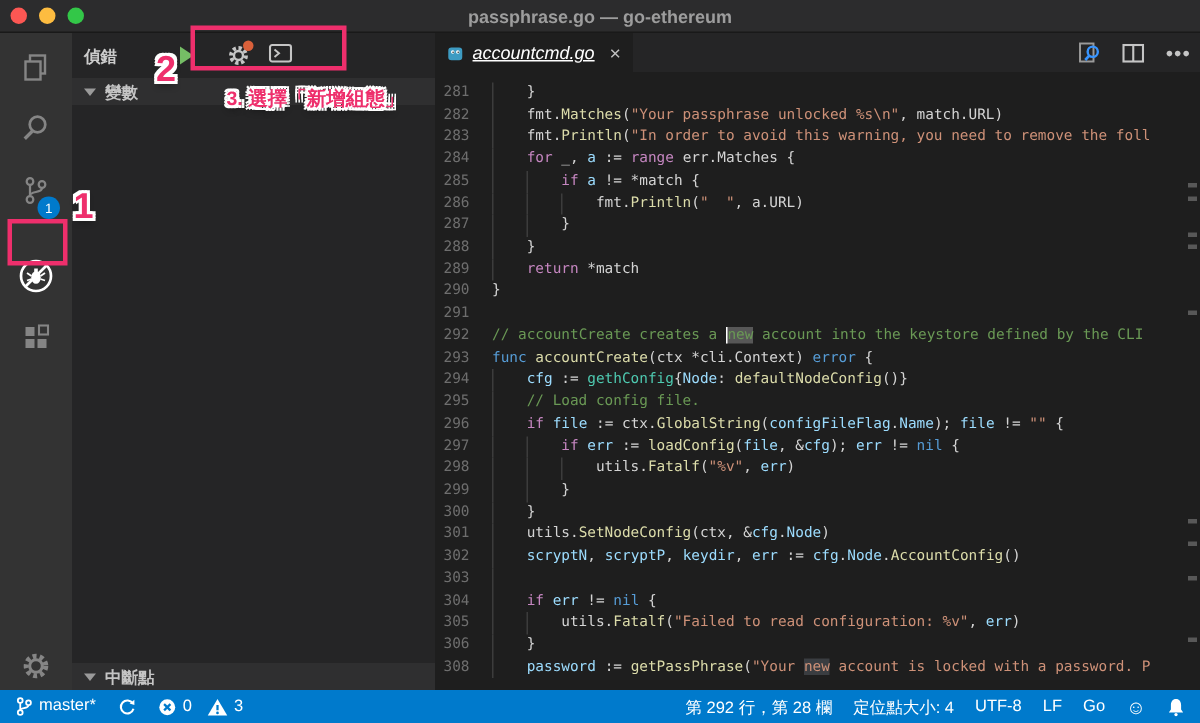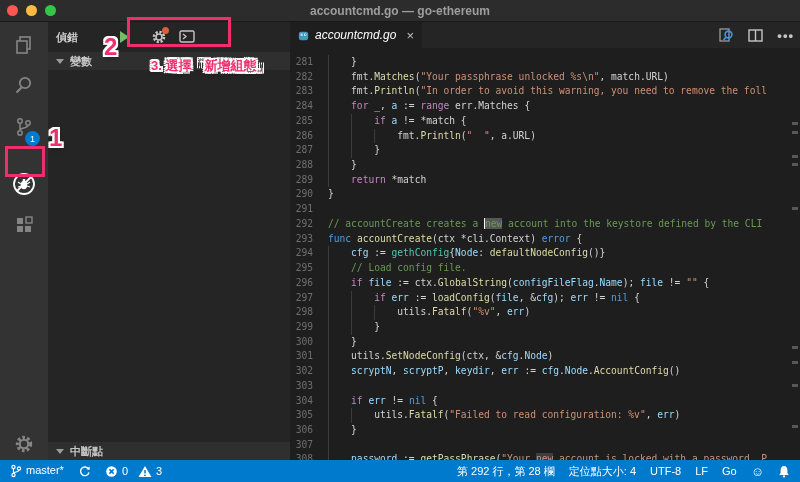--- a/index.html
+++ b/index.html
@@ -54,21 +54,21 @@
     border-right:4px solid transparent; border-top:5px solid #9a9a9a; }
   .sect-body { background:#252526; flex:none; }
   .body-vars { height:102px; } .body-watch { height:100px; } .body-stack { flex:1; }
 
   
   .editor { position:absolute; left:290px; top:22px; width:510px; height:438px;
     background:#1e1e1e; }
   .tabbar { position:absolute; left:0; top:0; width:510px; height:26px; background:#252526; }
   .tab { position:absolute; left:0; top:0; height:26px; width:132px; background:#1e1e1e;
     display:flex; align-items:center; padding:0 8px; gap:6px; cursor:pointer; }
-  .tab-label { color:#ffffff; font-size:12px; font-style:italic; }
+  .tab-label { color:#ffffff; font-size:12px; font-style:italic;text-decoration:underline; }
   .tab-close { color:#c0c0c0; font-size:13px; margin-left:4px; cursor:pointer; line-height:1; }
   .edactions { position:absolute; right:6px; top:0; height:26px; display:flex;
     align-items:center; gap:14px; }
   .edactions .act { cursor:pointer; display:flex; align-items:center; }
   .ellipsis { color:#c5c5c5; font-size:13px; font-weight:bold; letter-spacing:1px; }
 
   .codearea { position:absolute; left:0; top:26px; width:510px; height:412px;
     overflow:hidden; padding-top:7px; cursor:text; }
   .line { white-space:pre; height:14.72px; line-height:14.72px;
     font-family:"DejaVu Sans Mono", monospace; font-size:9.6px; }
@@ -110,21 +110,21 @@
 <body>
 
 <div id="app">
 
   <div class="titlebar">
     <div class="traffic">
       <span class="tl r"></span>
       <span class="tl y"></span>
       <span class="tl g"></span>
     </div>
-    <span class="wtitle">accountcmd.go — go-ethereum</span>
+    <span class="wtitle">passphrase.go — go-ethereum</span>
   </div>
 
   <div class="activitybar">
     <div class="abicon" style="top:6px;">
       <svg width="22" height="22" viewBox="0 0 22 22">
           <rect x="7" y="3" width="10" height="12" fill="none" stroke="#858585" stroke-width="1.6"></rect>
           <rect x="4" y="7" width="10" height="12" fill="#333333" stroke="#858585" stroke-width="1.6"></rect>
         </svg>
     </div>
     <div class="abicon" style="top:46px;">
@@ -257,21 +257,20 @@
           <div class="line"><span class="ln">297</span><span class="lc"><span class="ind"></span><span class="ind"></span><span class="k">if</span><span class="p"> </span><span class="v">err</span><span class="p"> := </span><span class="f">loadConfig</span><span class="p">(</span><span class="v">file</span><span class="p">, &amp;</span><span class="v">cfg</span><span class="p">); </span><span class="v">err</span><span class="p"> != </span><span class="kb">nil</span><span class="p"> {</span></span></div>
           <div class="line"><span class="ln">298</span><span class="lc"><span class="ind"></span><span class="ind"></span><span class="ind"></span><span class="p">utils.</span><span class="f">Fatalf</span><span class="p">(</span><span class="s">"%v"</span><span class="p">, </span><span class="v">err</span><span class="p">)</span></span></div>
           <div class="line"><span class="ln">299</span><span class="lc"><span class="ind"></span><span class="ind"></span><span class="p">}</span></span></div>
           <div class="line"><span class="ln">300</span><span class="lc"><span class="ind"></span><span class="p">}</span></span></div>
           <div class="line"><span class="ln">301</span><span class="lc"><span class="ind"></span><span class="p">utils.</span><span class="f">SetNodeConfig</span><span class="p">(ctx, &amp;</span><span class="v">cfg</span><span class="p">.</span><span class="v">Node</span><span class="p">)</span></span></div>
           <div class="line"><span class="ln">302</span><span class="lc"><span class="ind"></span><span class="v">scryptN</span><span class="p">, </span><span class="v">scryptP</span><span class="p">, </span><span class="v">keydir</span><span class="p">, </span><span class="v">err</span><span class="p"> := </span><span class="v">cfg</span><span class="p">.</span><span class="v">Node</span><span class="p">.</span><span class="f">AccountConfig</span><span class="p">()</span></span></div>
           <div class="line"><span class="ln">303</span><span class="lc"><span class="ind"></span></span></div>
           <div class="line"><span class="ln">304</span><span class="lc"><span class="ind"></span><span class="k">if</span><span class="p"> </span><span class="v">err</span><span class="p"> != </span><span class="kb">nil</span><span class="p"> {</span></span></div>
           <div class="line"><span class="ln">305</span><span class="lc"><span class="ind"></span><span class="ind"></span><span class="p">utils.</span><span class="f">Fatalf</span><span class="p">(</span><span class="s">"Failed to read configuration: %v"</span><span class="p">, </span><span class="v">err</span><span class="p">)</span></span></div>
           <div class="line"><span class="ln">306</span><span class="lc"><span class="ind"></span><span class="p">}</span></span></div>
-          <div class="line"><span class="ln">307</span><span class="lc"><span class="ind"></span></span></div>
           <div class="line"><span class="ln">308</span><span class="lc"><span class="ind"></span><span class="v">password</span><span class="p"> := </span><span class="f">getPassPhrase</span><span class="p">(</span><span class="s">"Your </span><span class="s occ">new</span><span class="s"> account is locked with a password. P</span></span></div>
         </div>
     </div>
 
     <div class="ruler">
         <div class="rmark" style="top: 100px;"></div>
         <div class="rmark" style="top: 109px;"></div>
         <div class="rmark" style="top: 133px;"></div>
         <div class="rmark" style="top: 141px;"></div>
         <div class="rmark" style="top: 185px;"></div>

